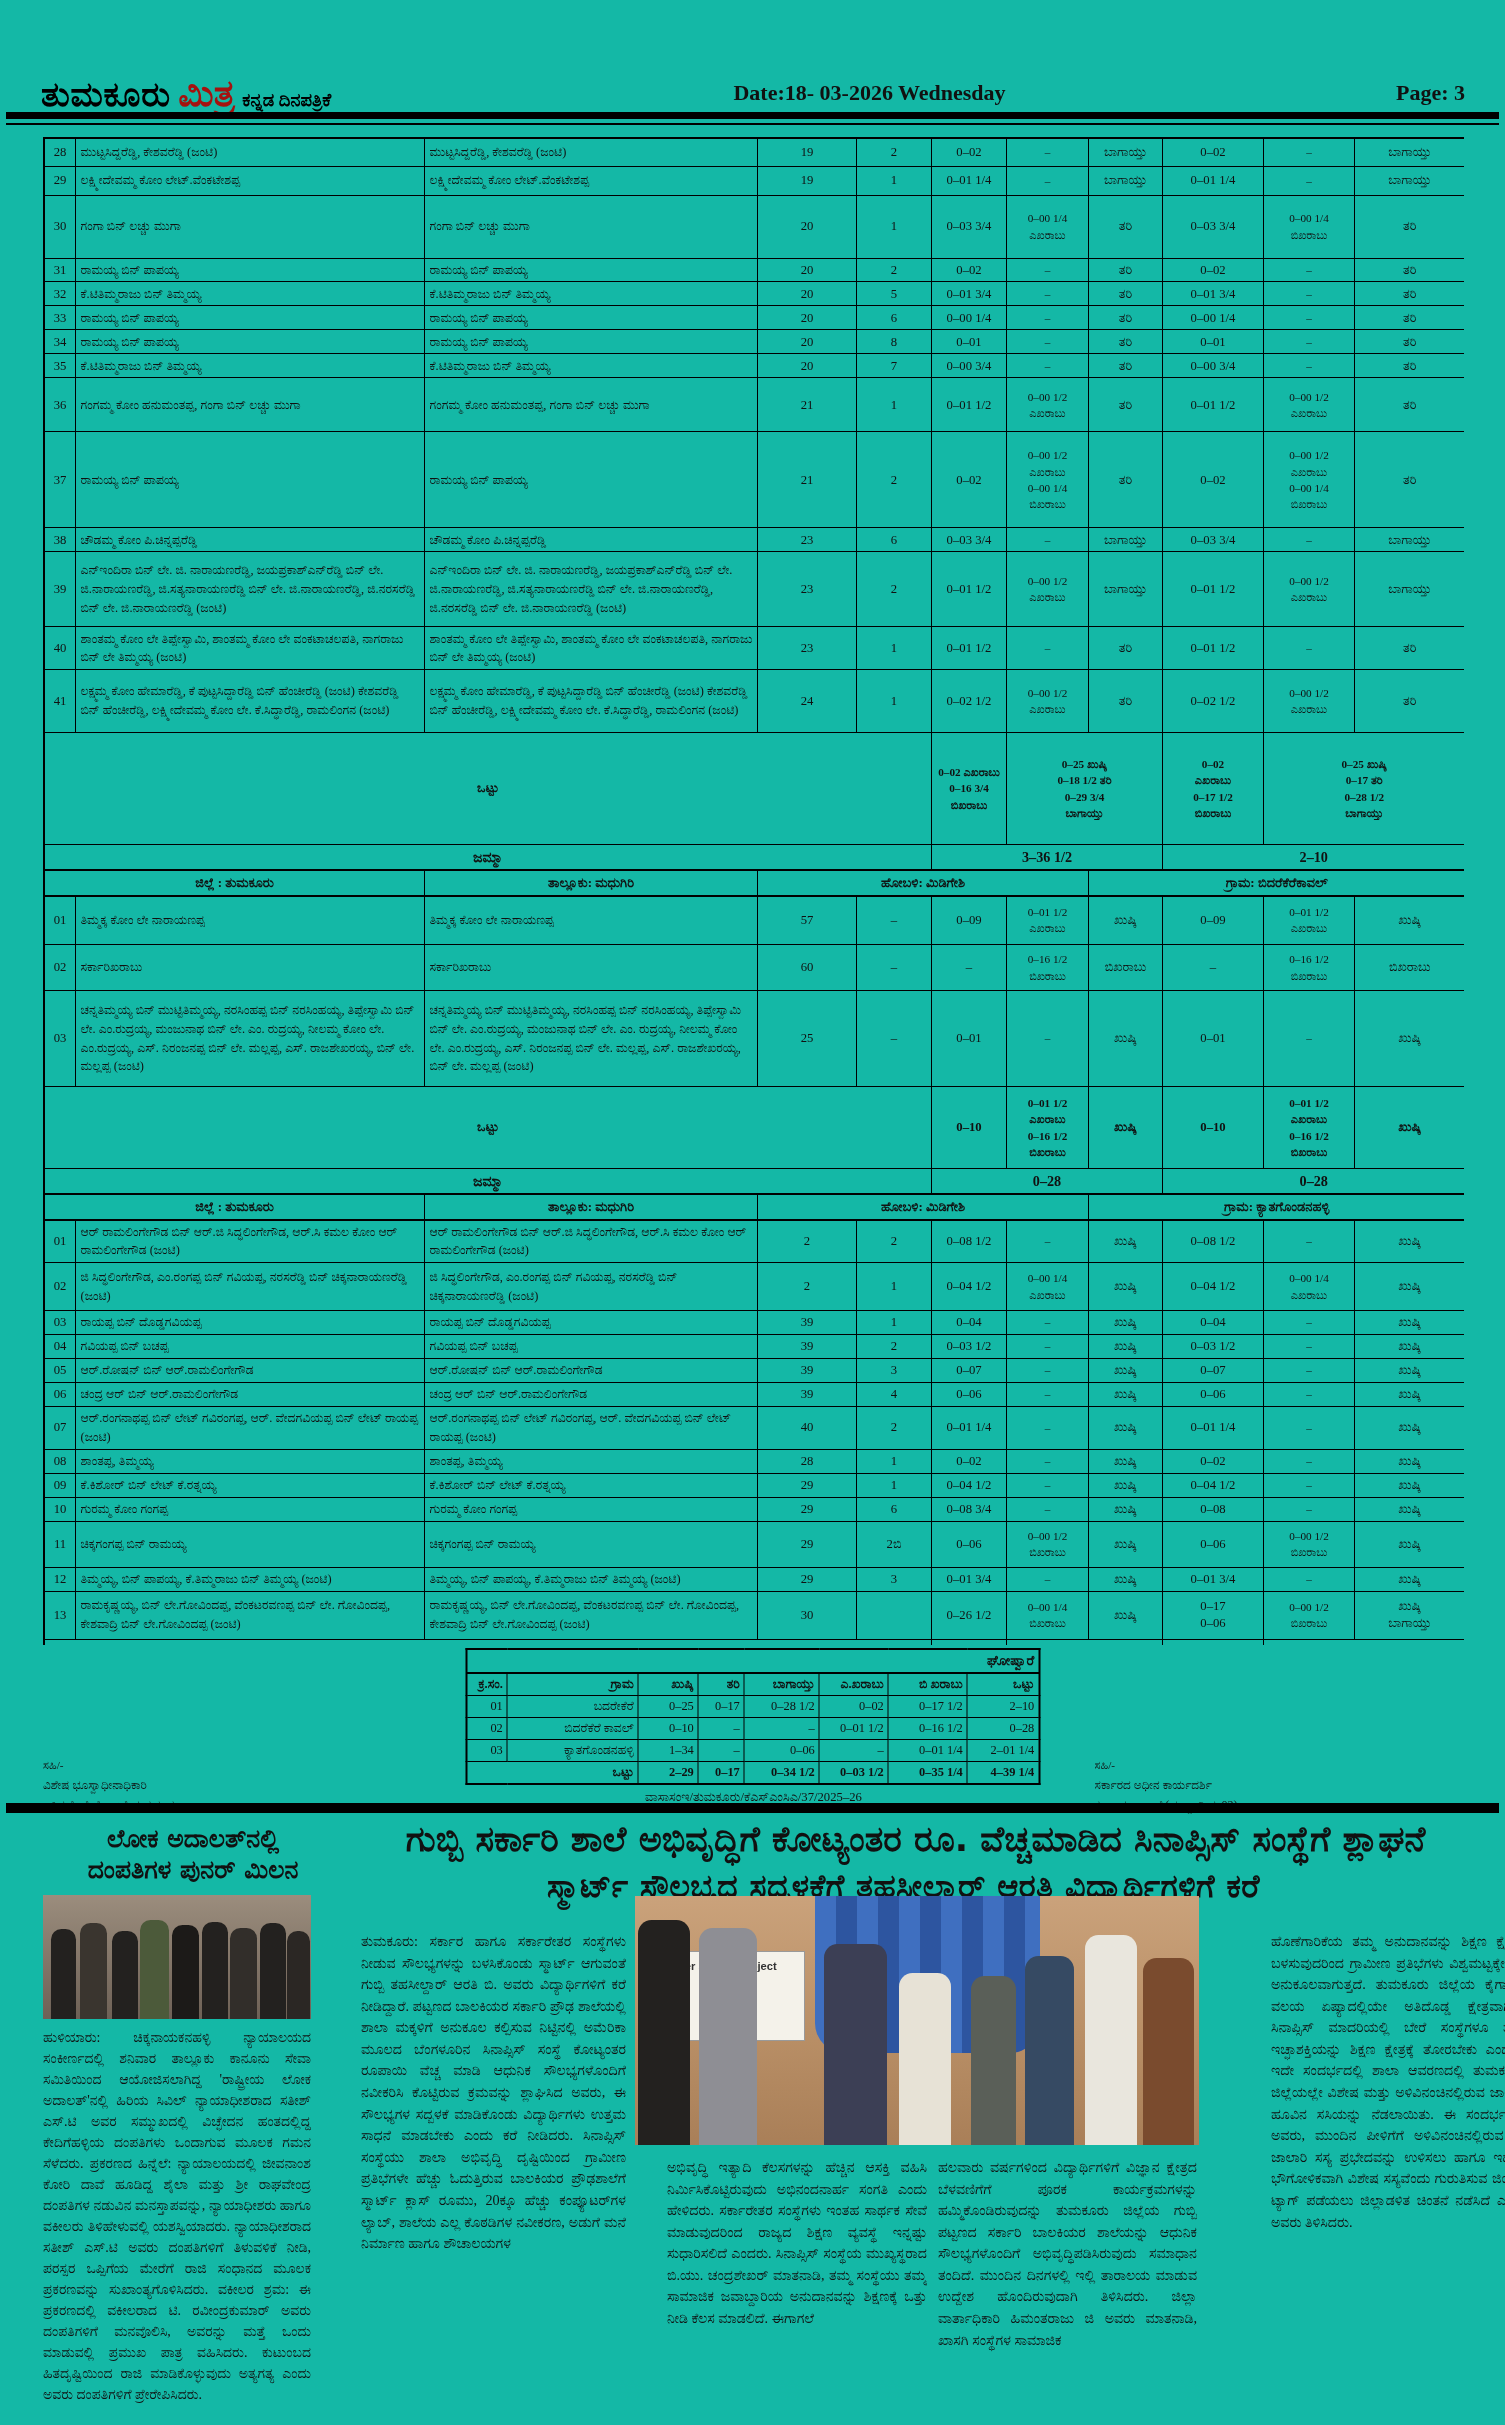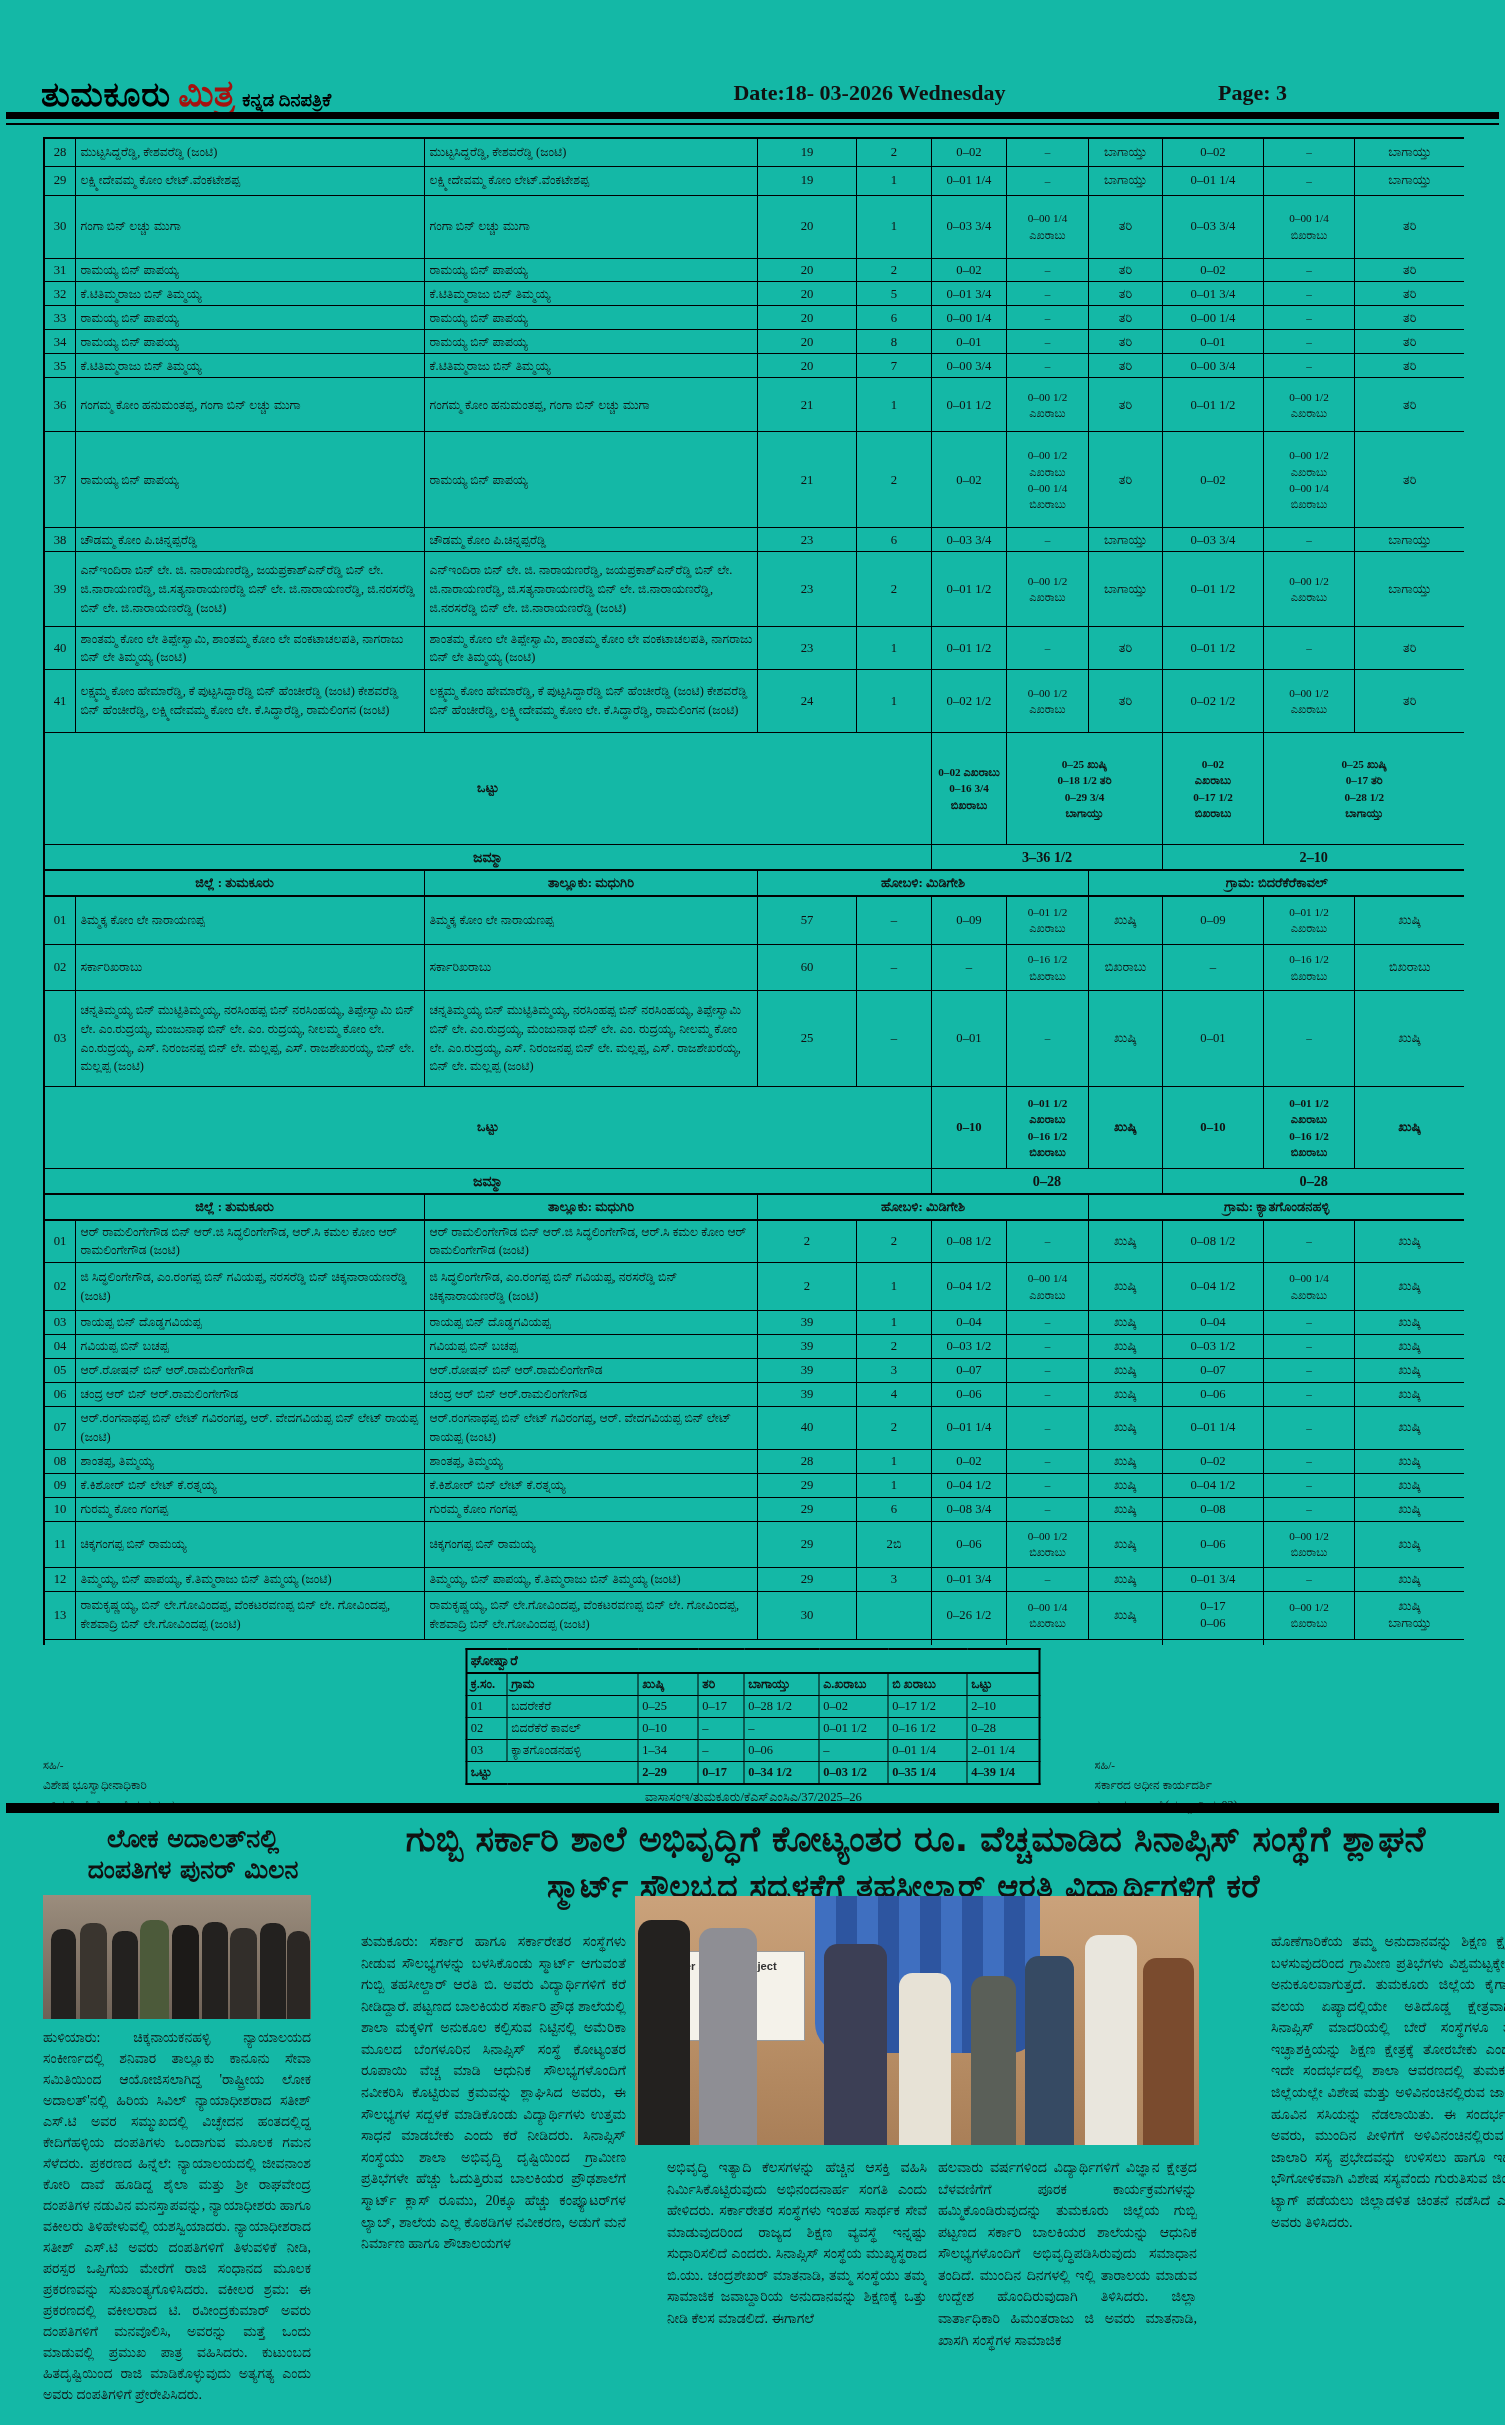--- a/index.html
+++ b/index.html
@@ -5,37 +5,37 @@
   html,body{margin:0;padding:0;background:#e8e8e4;}
   #page{position:relative;width:1505px;height:2426px;background:#14b8a6;margin:0 auto;
         font-family:"Liberation Serif","DejaVu Sans",serif;color:#111;overflow:hidden;}
   
   .masthead{position:absolute;left:41px;top:72px;width:1424px;height:42px;display:flex;align-items:center;}
   .logo{display:flex;align-items:baseline;gap:7.5px;width:480px;}
   .logo-black{font-size:34px;font-weight:800;letter-spacing:0.7px;color:#000;font-family:"DejaVu Sans",sans-serif;}
   .logo-red{font-size:37px;font-weight:800;color:#a5120f;font-family:"DejaVu Sans",sans-serif;}
   .logo-sub{font-size:18px;font-weight:bold;color:#000;}
   .date-line{flex:1;text-align:center;font-size:22px;font-weight:bold;font-family:"Liberation Serif",serif;}
-  .page-label{width:247px;text-align:left;font-size:22px;font-weight:bold;}
+  .page-label{width:247px;text-align:right;font-size:22px;font-weight:bold;}
   .rule1{position:absolute;left:6px;top:112px;width:1493px;height:6.7px;background:#000;}
   .rule2{position:absolute;left:6px;top:123px;width:1493px;height:2.2px;background:#000;}
   
   .notice{position:absolute;left:43px;top:137px;width:1421px;height:1508px;overflow:hidden;}
   table.land{border-collapse:collapse;width:1421px;table-layout:fixed;border:2.2px solid #000;padding-left:24px;}
   table.land td{border:1.2px solid #000;padding:2.2px 4.5px;text-align:center;vertical-align:middle;
     font-size:12.7px;line-height:1.32;white-space:pre-line;font-family:"Liberation Serif","DejaVu Sans",serif;}
   table.land td.name{text-align:left;font-size:12.4px;line-height:1.5;}
   table.land td.xs{font-size:11.2px;line-height:1.45;}
   table.land tr.total td{font-weight:bold;}
   table.land tr.jamma td{font-weight:bold;font-size:14.2px;}
   table.land tr.sech td{font-weight:bold;border-top:2.6px solid #000;border-bottom:2.6px solid #000;font-size:13px;}
   
   .summary-wrap{position:absolute;left:50%;transform:translateX(-50%);top:1648px;}
   table.summary{border-collapse:collapse;table-layout:fixed;border:2.2px solid #000;}
-  table.summary td{border:1.3px solid #000;padding:3px 3.7px;text-align:left;font-size:12.4px;white-space:pre-line;}
+  table.summary td{border:1.3px solid #000;padding:3px 3.7px;text-align:right;font-size:12.4px;white-space:pre-line;}
   table.summary tr.title td{font-weight:bold;border-bottom:2.2px solid #000;font-size:13.5px;}
   table.summary tr.head td{font-weight:bold;border-bottom:1.9px solid #000;}
   table.summary tr.stotal td{font-weight:bold;border-top:1.9px solid #000;}
   
   .signs{position:absolute;left:43px;top:1756px;width:1421px;display:flex;}
   .sig{width:26%;font-size:12px;line-height:1.7;}
   .sig .s1{font-size:11.2px;}
   .ref{flex:1;text-align:center;font-size:12.7px;padding-top:34px;}
   .heavy-band{position:absolute;left:6px;top:1803px;width:1493px;height:9.7px;background:#000;}
   

